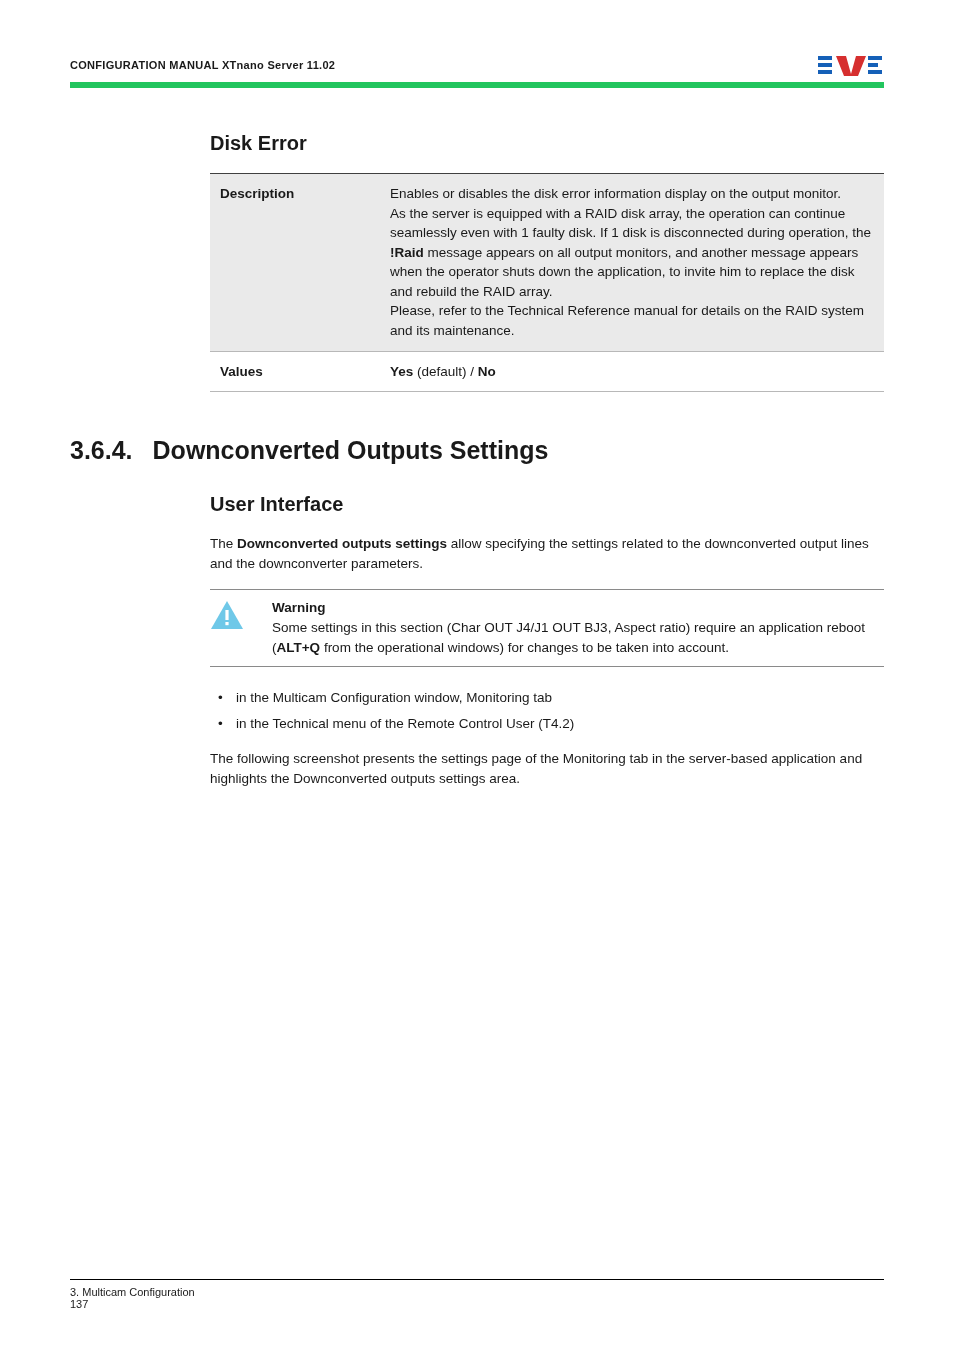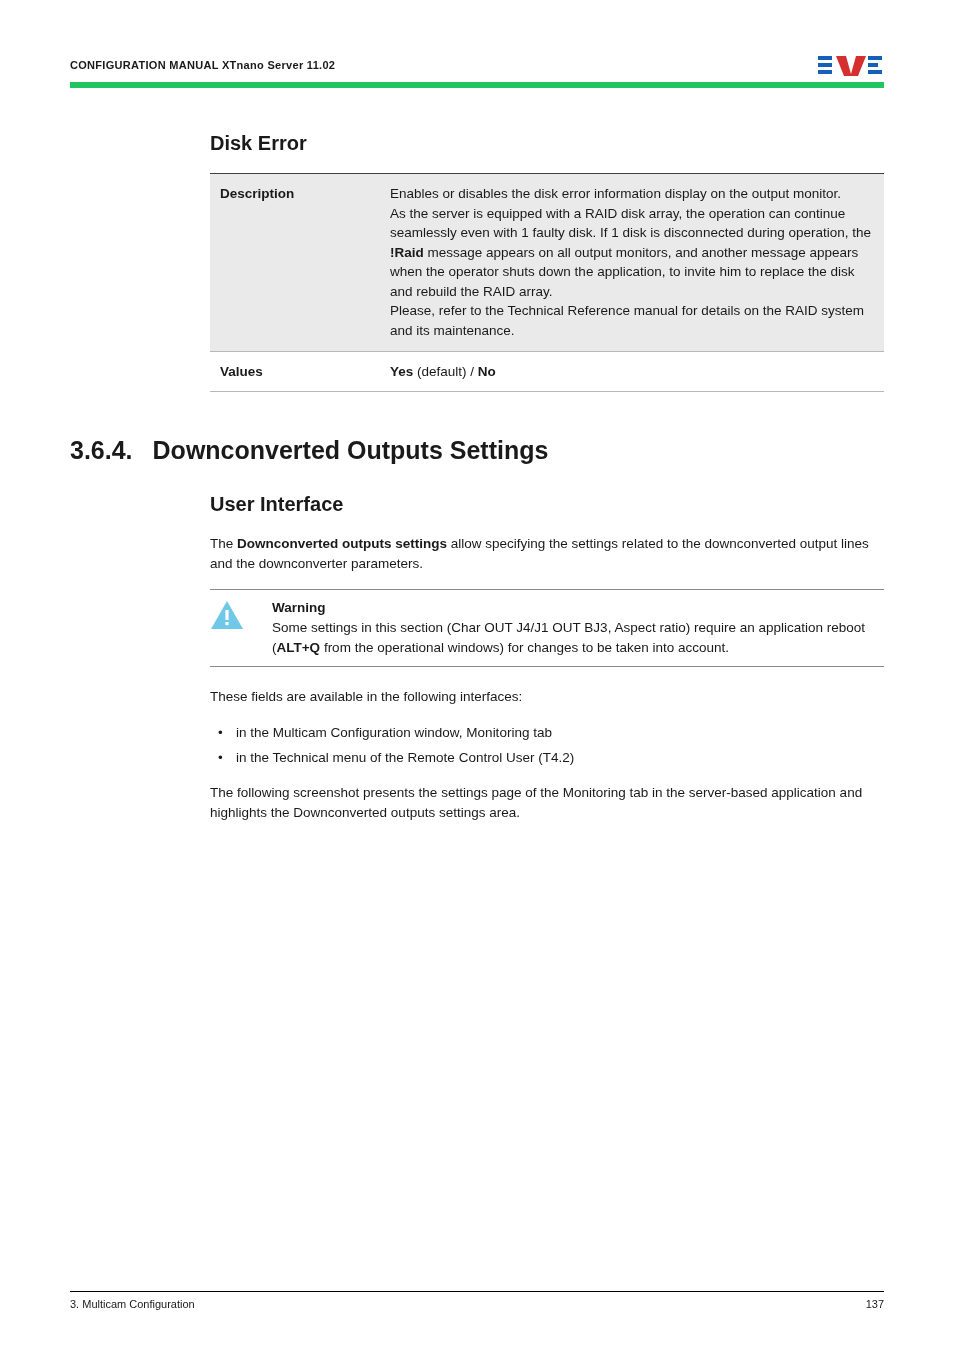--- a/index.html
+++ b/index.html
@@ -114,20 +114,21 @@
   .footer {
     position: absolute;
     left: 70px;
     right: 70px;
     bottom: 40px;
     border-top: 1px solid #000;
     padding-top: 6px;
     display: flex;
     justify-content: space-between;
     font-size: 11px;
+    flex-direction: column;
   }
   b { font-weight: bold; }
 </style>
 </head>
 <body>
 
 <div class="page">
   <div class="header-row">
     <div class="header-text">CONFIGURATION MANUAL  XTnano Server 11.02</div>
     <div class="logo">
@@ -177,21 +178,20 @@
           <rect x="15.4" y="10" width="3.2" height="10" fill="#ffffff"></rect>
           <rect x="15.4" y="22" width="3.2" height="3.2" fill="#ffffff"></rect>
         </svg>
       </div>
       <div class="note-text">
         <span class="warn-label">Warning</span>
         <span>Some settings in this section (Char OUT J4/J1 OUT BJ3, Aspect ratio) require an application reboot (<b>ALT+Q</b> from the operational windows) for changes to be taken into account.</span>
       </div>
     </div>
 
-    <p class="para">These fields are available in the following interfaces:</p>
 
     <ul class="bullets">
       <li>in the Multicam Configuration window, Monitoring tab</li>
       <li>in the Technical menu of the Remote Control User (T4.2)</li>
     </ul>
 
     <p class="para">The following screenshot presents the settings page of the Monitoring tab in the server-based application and highlights the Downconverted outputs settings area.</p>
   </div>
 
   <div class="footer">

